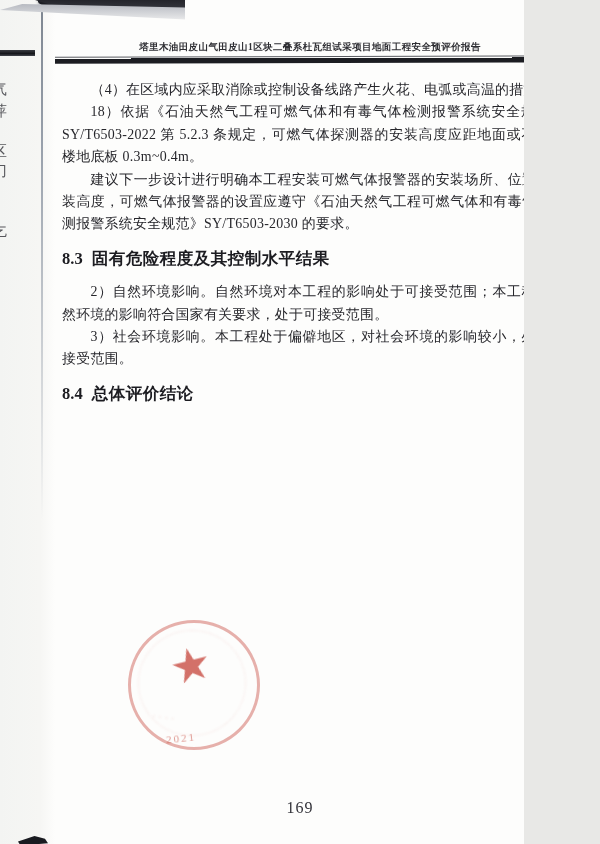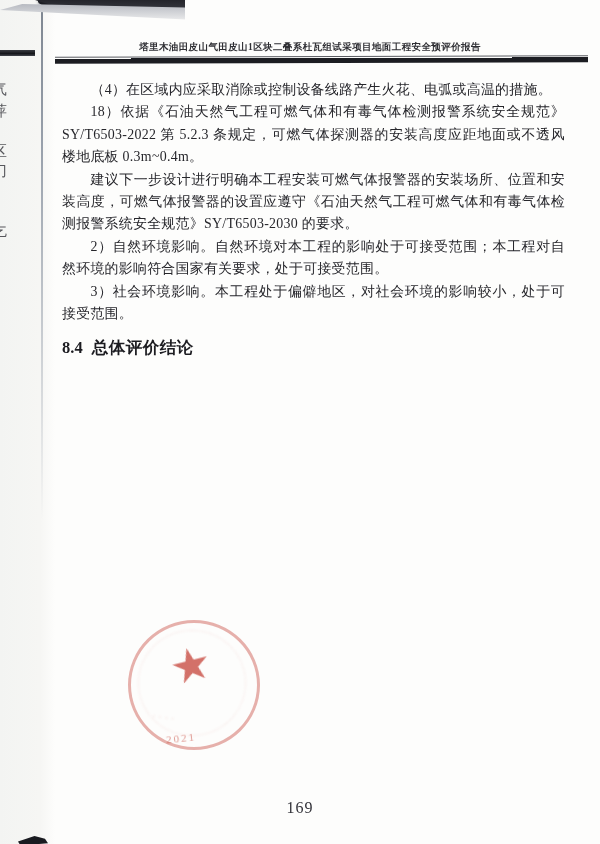--- a/index.html
+++ b/index.html
@@ -1,17 +1,17 @@
 <!DOCTYPE html>
 <html><head>
 <meta charset="utf-8">
 <style>
   html,body{margin:0;padding:0;background:#e8e8e6;}
   .scan{
-    position:relative;width:600px;height:844px;overflow:hidden;
+    position:relative;width:524px;height:844px;overflow:hidden;
     background:linear-gradient(90deg,#f3f4f2 0,#f6f6f4 40px,#fdfdfc 55px,#fdfdfc 100%);
     font-family:"Liberation Serif","DejaVu Serif",serif;
     color:#26262b;
   }
   
   .fold-line{position:absolute;left:41px;top:0;width:2px;height:520px;
     background:linear-gradient(#7d8590,#9aa2ad 30%,rgba(160,168,178,0) 100%);}
   .artifact{position:absolute;background:#1d1e24;}
   .art-top-left{left:38px;top:-5px;width:150px;height:13px;
     border-radius:0 0 70% 30%/0 0 100% 60%;transform:rotate(-1.2deg);
@@ -83,20 +83,23 @@
   </div>
 
   <div class="header-title">塔里木油田皮山气田皮山1区块二叠系杜瓦组试采项目地面工程安全预评价报告</div>
   <div class="header-rule"></div>
 
   <div class="page-text">
     <p>（4）在区域内应采取消除或控制设备线路产生火花、电弧或高温的措施。</p>
     <p>18）依据《石油天然气工程可燃气体和有毒气体检测报警系统安全规范》SY/T6503-2022 第 5.2.3 条规定，可燃气体探测器的安装高度应距地面或不透风楼地底板 0.3m~0.4m。</p>
     <p>建议下一步设计进行明确本工程安装可燃气体报警器的安装场所、位置和安装高度，可燃气体报警器的设置应遵守《石油天然气工程可燃气体和有毒气体检测报警系统安全规范》SY/T6503-2030 的要求。</p>
 
+    <div class="sec-heading">
+      <span class="num">8.3</span><span>固有危险程度及其控制水平结果</span>
+    </div>
 
     <p>2）自然环境影响。自然环境对本工程的影响处于可接受范围；本工程对自然环境的影响符合国家有关要求，处于可接受范围。</p>
     <p>3）社会环境影响。本工程处于偏僻地区，对社会环境的影响较小，处于可接受范围。</p>
 
     <div class="sec-heading">
       <span class="num">8.4</span><span>总体评价结论</span>
     </div>
 
   </div>
 

